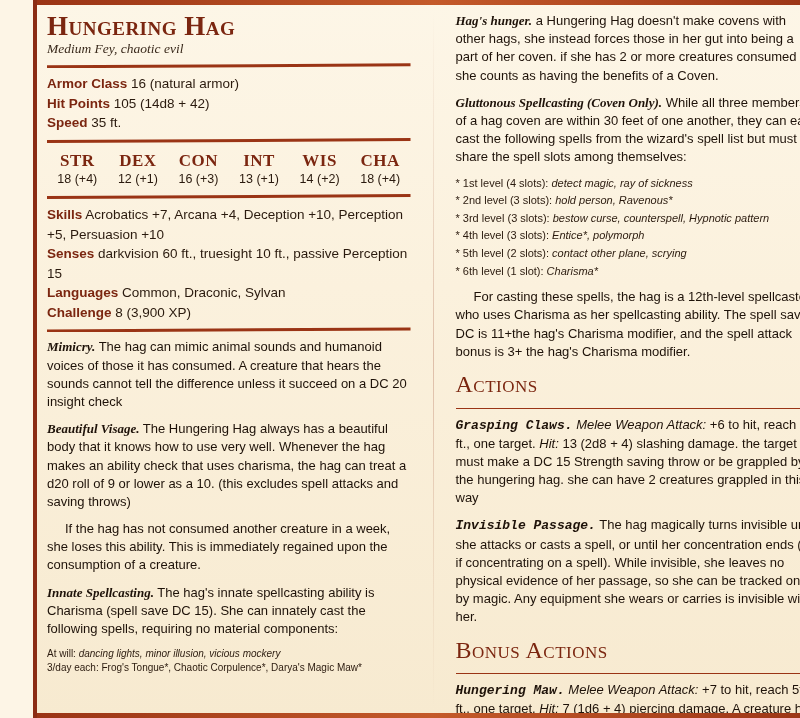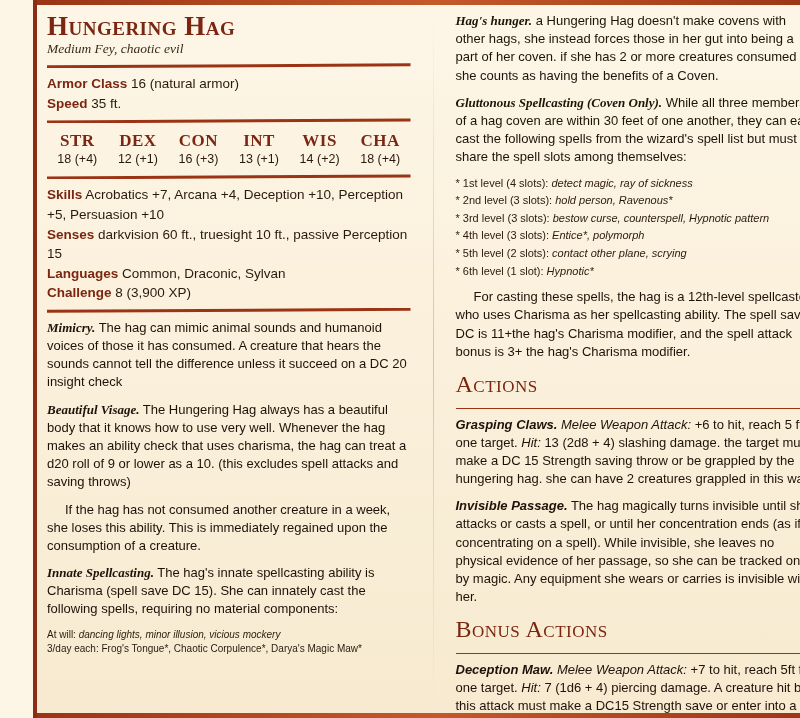--- a/index.html
+++ b/index.html
@@ -115,21 +115,21 @@
     color: #1e1209;
     text-align: left;
   }
   .trait .tname {
     font-family: "Liberation Serif", serif;
     font-weight: bold;
     font-style: italic;
     color: #1e1209;
   }
   .trait .tnamebold {
-    font-family: Liberation Sans, sans-serif;
+    font-family: Liberation Mono, monospace;
     font-weight: bold;
     font-style: italic;
   }
   .indent { text-indent: 18px; }
 
   h2.section {
     font-family: "Liberation Serif", serif;
     font-variant: small-caps;
     font-weight: normal;
     color: #7b2610;
@@ -158,20 +158,24 @@
 
     <h1 class="creature-name">Hungering Hag</h1>
     <div class="creature-type">Medium Fey, chaotic evil</div>
 
     <div class="rule"></div>
 
     <div>
       <div class="attr-line">
         <span class="label">Armor Class</span>
         <span class="value">16 (natural armor)</span>
+      </div>
+      <div class="attr-line">
+        <span class="label">Hit Points</span>
+        <span class="value">105 (14d8 + 42)</span>
       </div>
       <div class="attr-line">
         <span class="label">Speed</span>
         <span class="value">35 ft.</span>
       </div>
     </div>
 
     <div class="rule"></div>
 
     <table class="abilities">
@@ -276,21 +280,21 @@
       <p class="spelllist">
         <span>* 4th level (3 slots):</span>
         <span class="sp">Entice*, polymorph</span>
       </p>
       <p class="spelllist">
         <span>* 5th level (2 slots):</span>
         <span class="sp">contact other plane, scrying</span>
       </p>
       <p class="spelllist">
         <span>* 6th level (1 slot):</span>
-        <span class="sp">Hypnotic*</span>
+        <span class="sp">Charisma*</span>
       </p>
     </div>
 
     <p class="trait indent" style="margin-top:9px">For casting these spells, the hag is a 12th-level spellcaster who uses Charisma as her spellcasting ability. The spell save DC is 11+the hag's Charisma modifier, and the spell attack bonus is 3+ the hag's Charisma modifier.</p>
 
     <h2 class="section">Actions</h2>
 
     <div class="sectionbody">
       <p class="trait">
         <span class="tnamebold">Grasping Claws.</span>
@@ -299,19 +303,19 @@
       <p class="trait">
         <span class="tnamebold">Invisible Passage.</span>
         <span>The hag magically turns invisible until she attacks or casts a spell, or until her concentration ends (as if concentrating on a spell). While invisible, she leaves no physical evidence of her passage, so she can be tracked only by magic. Any equipment she wears or carries is invisible with her.</span>
       </p>
     </div>
 
     <h2 class="section">Bonus Actions</h2>
 
     <div class="sectionbody">
       <p class="trait">
-        <span class="tnamebold">Deception Maw.</span>
+        <span class="tnamebold">Hungering Maw.</span>
         <span style="font-style:italic">Melee Weapon Attack:</span><span> +7 to hit, reach 5ft ft., one target. </span><span style="font-style:italic">Hit:</span><span> 7 (1d6 + 4) piercing damage. A creature hit by this attack must make a DC15 Strength save or enter into a devour contest with 2 successes for the hag. This automatically hits if the target creature is grappled</span>
       </p>
     </div>
 
   </div>
 </div>
 
 </body></html>

